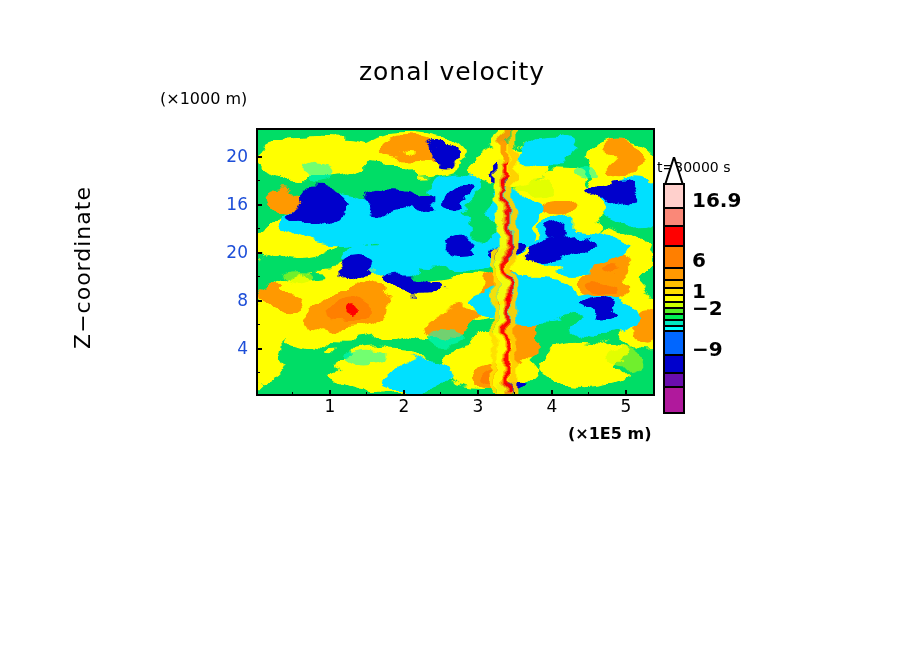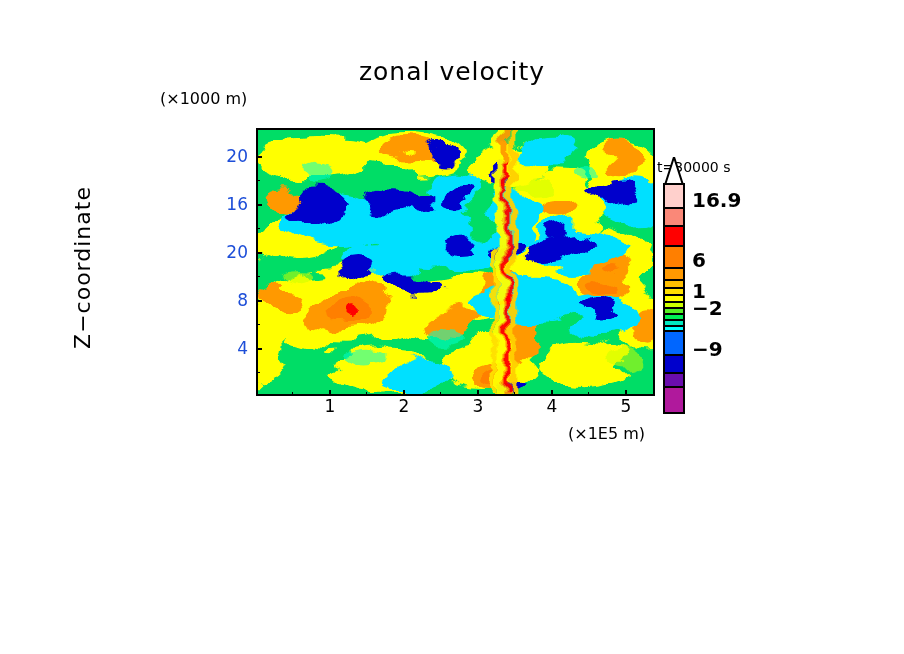--- a/index.html
+++ b/index.html
@@ -10,21 +10,21 @@
   }
   .fig{position:absolute;left:0;top:0;width:904px;height:580px;padding-left:15px;}
 
   
   .title{
     position:absolute;left:0;top:57px;width:904px;text-align:center;
     font-size:25px;letter-spacing:1px;color:#000;
     font-family:"DejaVu Sans",sans-serif;font-weight:400;
   }
   .zunit{position:absolute;left:160px;top:89px;font-size:16px;color:#000;}
-  .xunit{position:absolute;left:568px;top:424px;font-size:16px;color:#000;}
+  .xunit{position:absolute;left:568px;top:424px;font-size:16px;color:#000;font-weight:bold;}
   .timestamp{position:absolute;left:657px;top:127px;font-size:14px;color:#000;margin-top:32px;}
   .xlabel{
     position:absolute;left:256px;top:445px;width:399px;text-align:center;
     font-size:22px;letter-spacing:1px;color:#000;
   }
   .ylabel{
     position:absolute;left:-53px;top:255px;width:270px;text-align:center;
     font-size:22px;letter-spacing:1px;color:#000;
     transform:rotate(-90deg);transform-origin:center center;
   }

